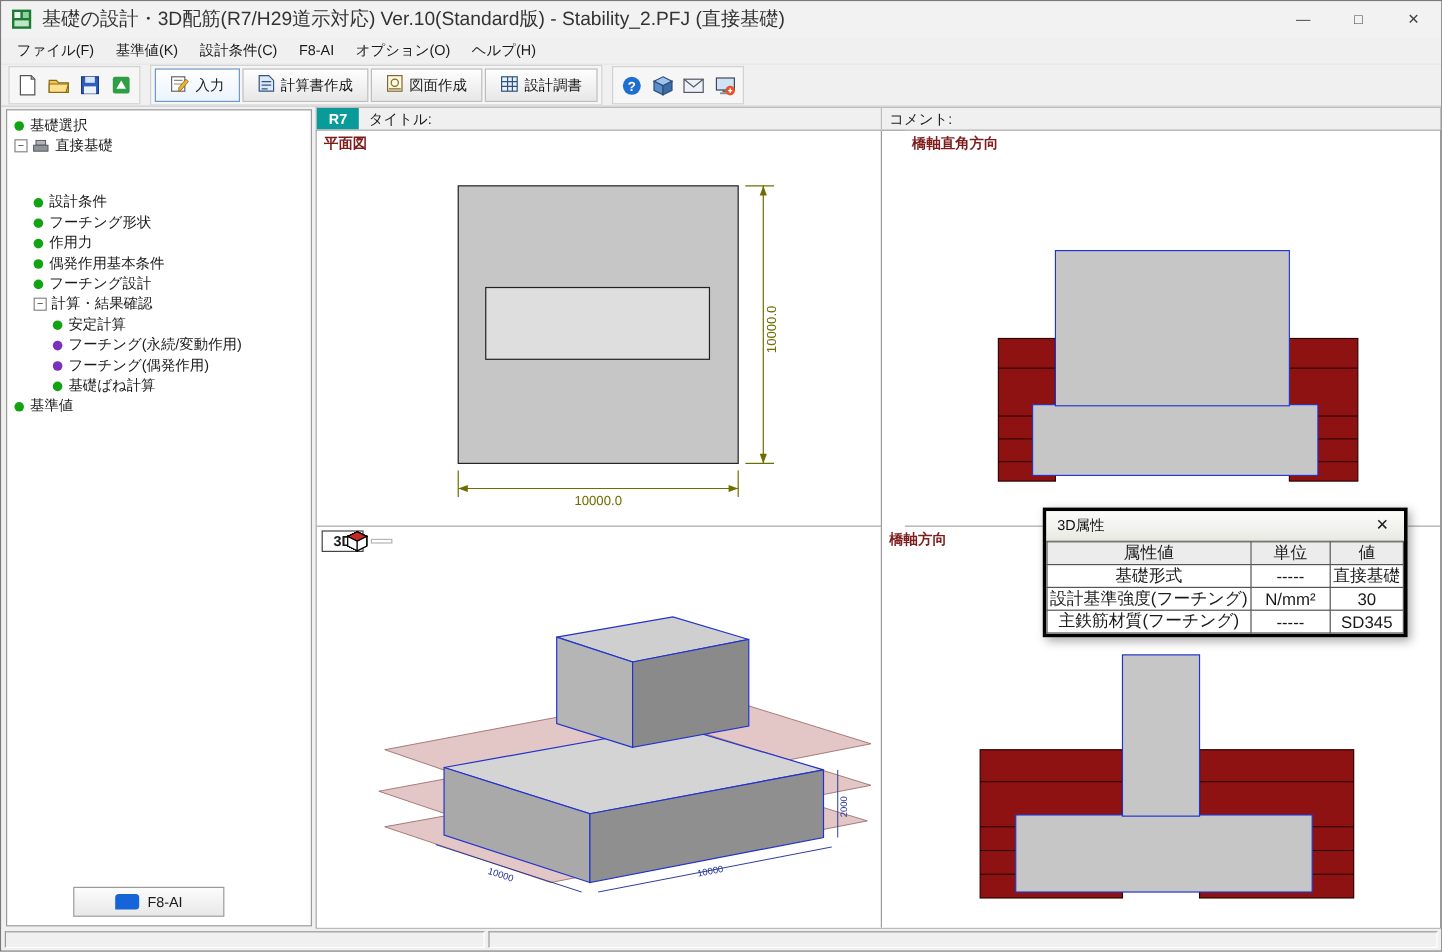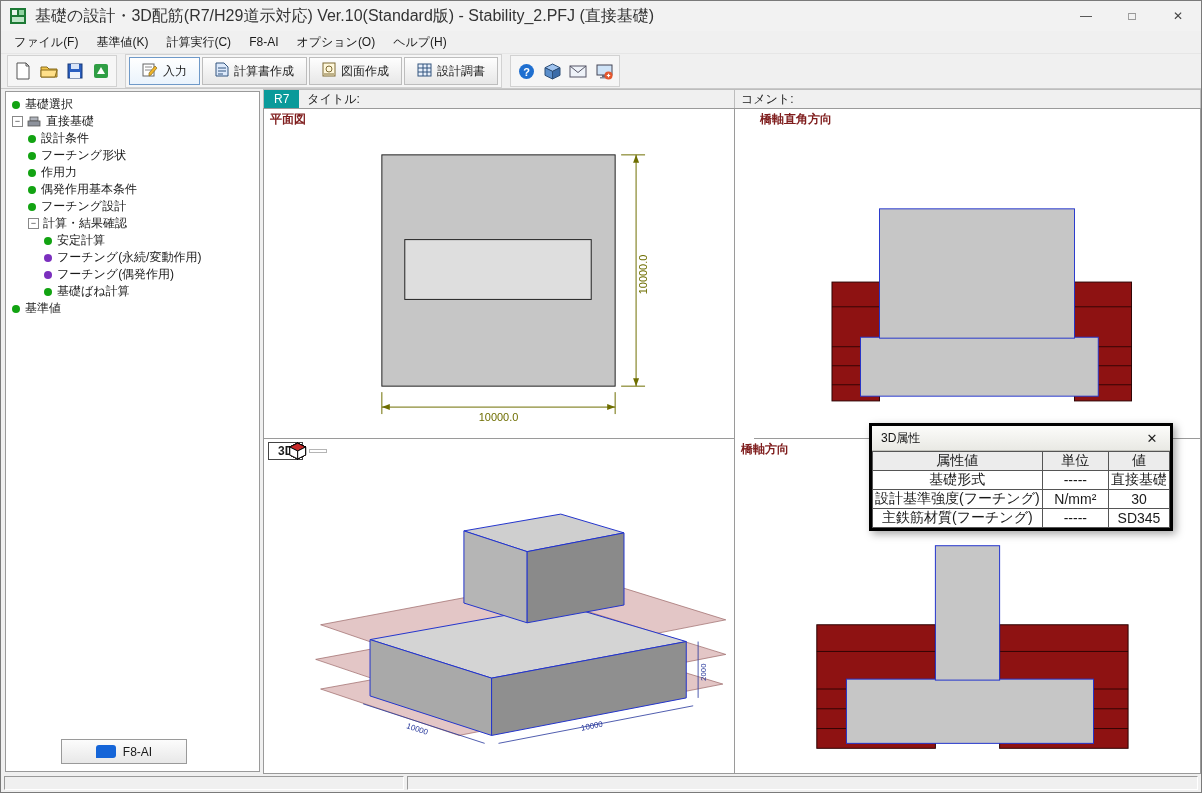--- a/index.html
+++ b/index.html
@@ -55,21 +55,21 @@
               border:1px solid #9a9a9a; background:linear-gradient(#fcfcfc,#e8e8e8);
               display:flex; align-items:center; justify-content:center; gap:7px; }
   .f8ai-ic { width:20px; height:13px; background:#1565d8; border-radius:3px 3px 3px 0; }
 
   
   .main { flex:1; display:flex; flex-direction:column; position:relative; background:#f0f0f0; }
   .header-row { height:19px; display:flex; background:#f0f0f0; border:1px solid #bdbdbd;
                 border-bottom:none; font-size:12px; }
   .header-left { width:471px; display:flex; align-items:center; border-right:1px solid #bdbdbd; }
   .header-right { flex:1; display:flex; align-items:center; padding-left:6px; }
-  .badge { background:var(--badge,#0a9a9a); color:#fff; font-weight:normal; padding:0 10px;
+  .badge { background:var(--badge,#0a9a9a); color:#fff; font-weight:bold; padding:0 10px;
            margin-right:8px; height:100%; display:flex; align-items:center; }
 
   .canvas-grid { flex:1; position:relative; background:#fff; border:1px solid #9a9a9a; }
   .panel { position:absolute; background:#fff; overflow:hidden; }
   .panel svg { position:absolute; inset:0; width:100%; height:100%; }
   .panel-plan { left:0; top:0; width:471px; height:330px; border-right:1px solid #9a9a9a; border-bottom:1px solid #9a9a9a; }
   .panel-perp { left:490px; top:0; right:0; height:330px; border-bottom:1px solid #9a9a9a; }
   .panel-3d   { left:0; top:330px; width:471px; bottom:0; border-right:1px solid #9a9a9a; }
   .panel-axis { left:471px; top:330px; right:0; bottom:0; }
   .panel-title { position:absolute; top:2px; left:6px; font-weight:bold; color:#7f1d1d; z-index:2; }
@@ -122,21 +122,21 @@
     <span class="win-controls">
       <span class="win-btn">—</span>
       <span class="win-btn">□</span>
       <span class="win-btn">✕</span>
     </span>
   </div>
 
   <div class="menubar">
       <div class="menu-item">ファイル(F)</div>
       <div class="menu-item">基準値(K)</div>
-      <div class="menu-item">計算実行(C)</div>
+      <div class="menu-item">設計条件(C)</div>
       <div class="menu-item">F8-AI</div>
       <div class="menu-item">オプション(O)</div>
       <div class="menu-item">ヘルプ(H)</div>
     </div>
 
   <div class="toolbar">
     <div class="tool-group">
       <span class="small-btn">
         <svg width="16" height="18" viewBox="0 0 16 18">
             <polygon points="2,1 11,1 14,4 14,17 2,17" fill="#fff" stroke="#555"></polygon>
@@ -253,21 +253,21 @@
               <span>基礎選択</span>
             </div>
             <div class="tree-row" style="padding-left: 4px;">
               <span class="expander">−</span>
               <span class="node-ic"><svg width="14" height="11" viewBox="0 0 14 11">
                   <rect x="3" y="1" width="8" height="4" fill="#b0b4bc" stroke="#555" stroke-width="0.8"></rect>
                   <rect x="1" y="5" width="12" height="5" fill="#8d929c" stroke="#555" stroke-width="0.8"></rect>
                 </svg></span>
               <span>直接基礎</span>
             </div>
-            <div class="tree-row" style="padding-left: 20px;">
+            <div class="tree-row" style="padding-left: 20px; margin-top: 30px;">
               <span class="bullet green"></span>
               <span>設計条件</span>
             </div>
             <div class="tree-row" style="padding-left: 20px;">
               <span class="bullet green"></span>
               <span>フーチング形状</span>
             </div>
             <div class="tree-row" style="padding-left: 20px;">
               <span class="bullet green"></span>
               <span>作用力</span>

